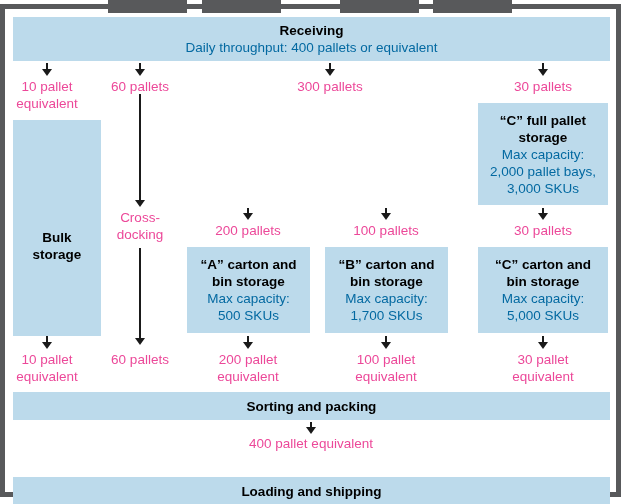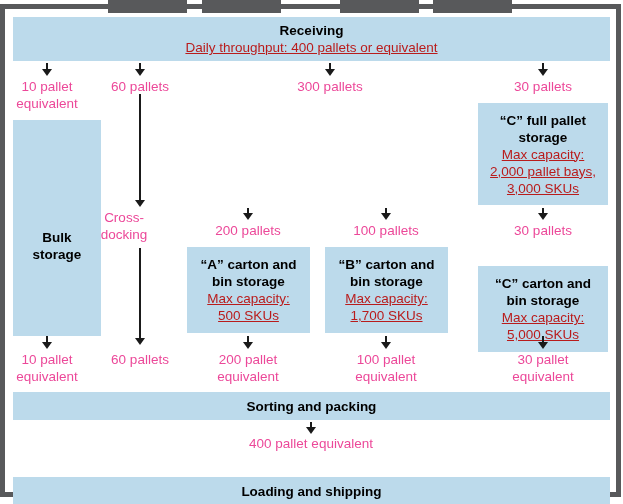--- a/index.html
+++ b/index.html
@@ -15,21 +15,21 @@
     border:5px solid #58595b; box-sizing:border-box;
   }
   .dock { position:absolute; width:79px; height:13px; background:#58595b; }
   
   .box {
     position:absolute; background:#bcdaeb; box-sizing:border-box;
     display:flex; flex-direction:column; justify-content:center; align-items:center;
     text-align:center; font-size:13.5px; line-height:17px;
   }
   .box .bt { font-weight:bold; color:#000; }
-  .box .bb { color:#b91c1c;text-decoration:underline; }
+  .box .bb { color:#0369a1; }
   
   .lbl {
     position:absolute; transform:translateX(-50%); text-align:center;
     font-size:13.5px; line-height:17px; white-space:nowrap; color:#ec4899;
   }
   .lbl.wrap { white-space:normal; }
   .w74 { width:74px; } .w66 { width:66px; }
   
   .arrow {
     position:absolute; width:10px; display:flex; flex-direction:column; align-items:center;
@@ -84,21 +84,21 @@
   <div class="lbl" style="left:543px; top:78px;">30 pallets</div>
 
   <div class="box" style="left:13px; top:120px; width:88px; height:216px; padding-top:36px;">
     <div class="bt" style="width:58px;">Bulk storage</div>
   </div>
 
   <div class="arrow" style="left:135px; top:94px; height:113px;">
       <div class="shaft"></div>
       <div class="head"></div>
     </div>
-  <div class="lbl wrap w66" style="left:124px; top:209px;">Cross-docking</div>
+  <div class="lbl wrap w66" style="left:140px; top:209px;">Cross-docking</div>
   <div class="arrow" style="left:135px; top:248px; height:97px;">
       <div class="shaft"></div>
       <div class="head"></div>
     </div>
 
 
   <div class="box" style="left:478px; top:103px; width:130px; height:102px;">
     <div class="bt" style="max-width:110px;">“C” full pallet storage</div>
     <div class="bb" style="max-width:120px;">Max capacity: 2,000 pallet bays, 3,000 SKUs</div>
   </div>
@@ -121,21 +121,21 @@
   <div class="lbl" style="left:543px; top:222px;">30 pallets</div>
 
   <div class="box" style="left:187px; top:247px; width:123px; height:86px;">
     <div class="bt" style="max-width:108px;">“A” carton and bin storage</div>
     <div class="bb" style="max-width:100px;">Max capacity: 500 SKUs</div>
   </div>
   <div class="box" style="left:325px; top:247px; width:123px; height:86px;">
     <div class="bt" style="max-width:108px;">“B” carton and bin storage</div>
     <div class="bb" style="max-width:100px;">Max capacity: 1,700 SKUs</div>
   </div>
-  <div class="box" style="left:478px; top:247px; width:130px; height:86px;margin-top:19px;">
+  <div class="box" style="left:478px; top:247px; width:130px; height:86px;">
     <div class="bt" style="max-width:110px;">“C” carton and bin storage</div>
     <div class="bb" style="max-width:100px;">Max capacity: 5,000 SKUs</div>
   </div>
 
   <div class="arrow" style="left:42px;  top:336px; height:13px;">
       <div class="shaft"></div>
       <div class="head"></div>
     </div>
   <div class="arrow" style="left:243px; top:336px; height:13px;">
       <div class="shaft"></div>

